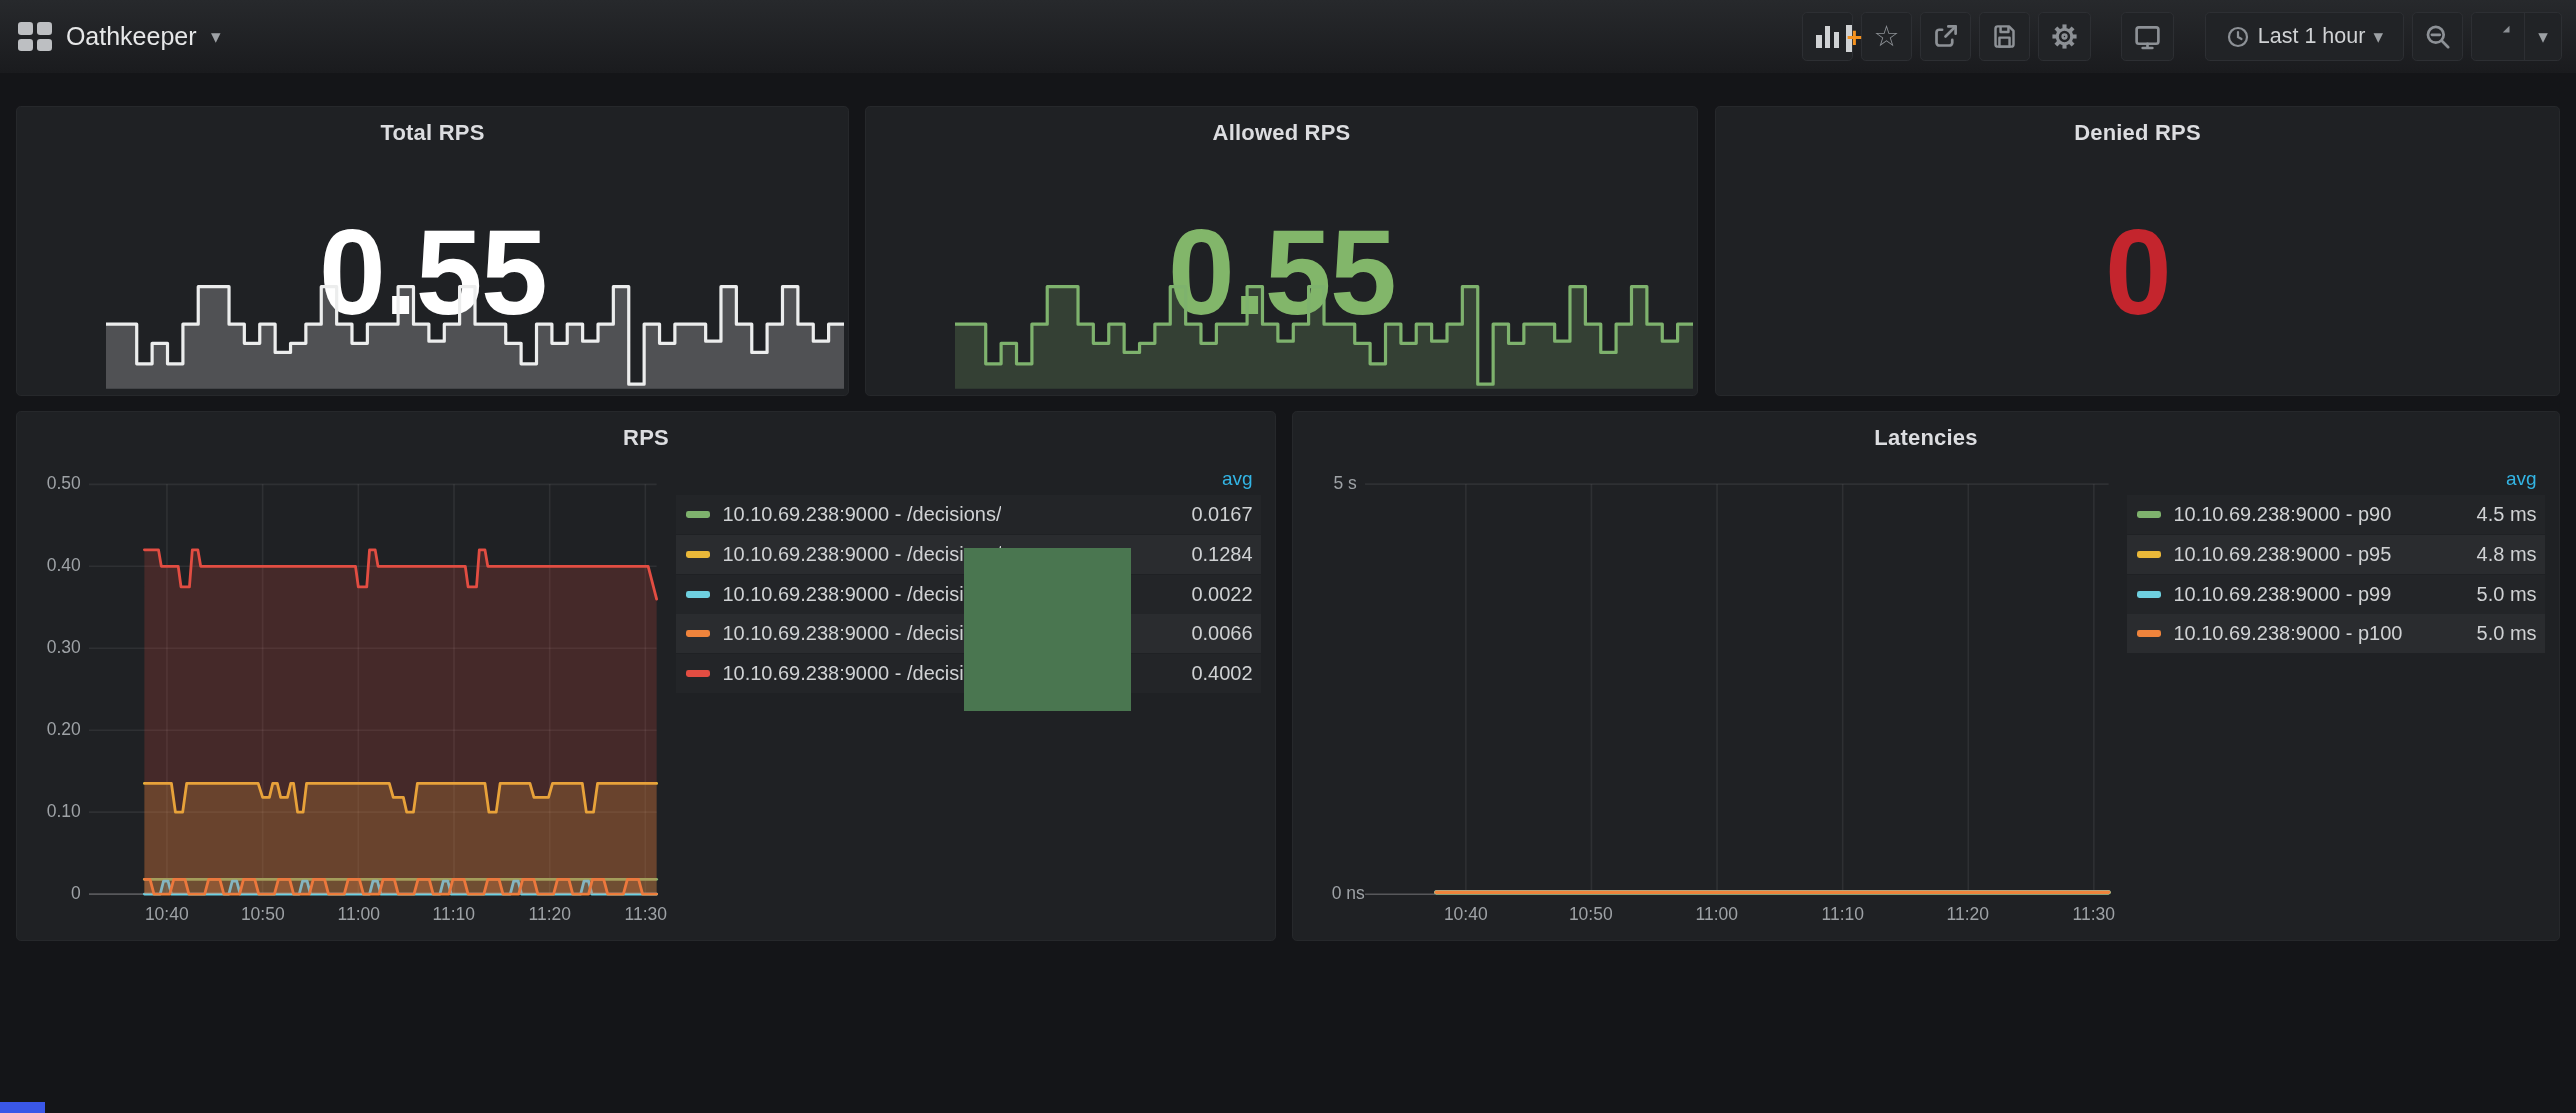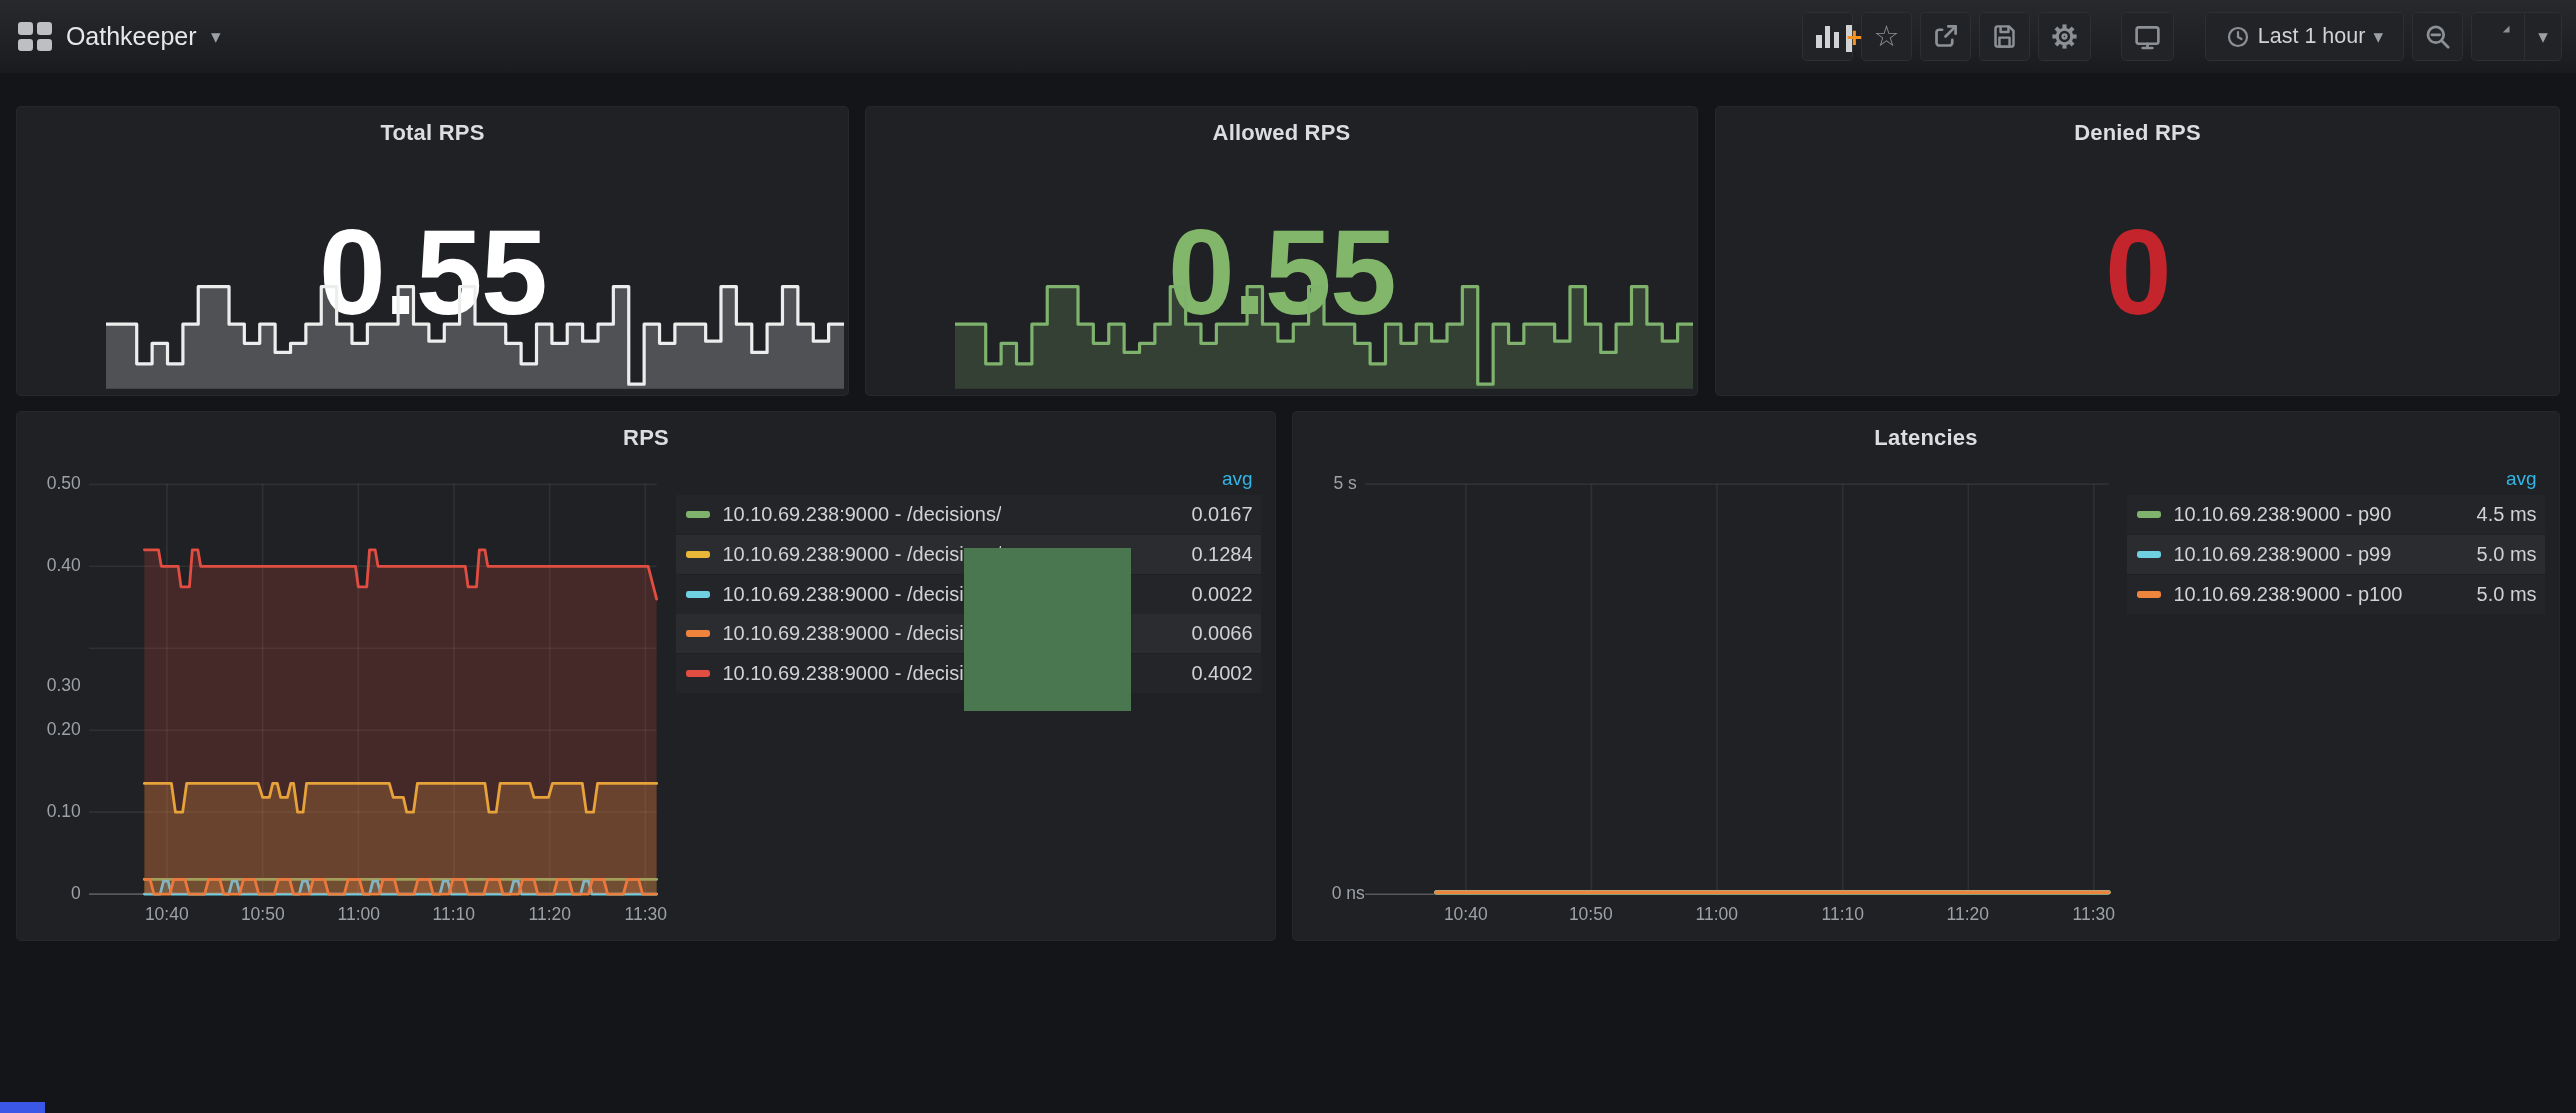--- a/index.html
+++ b/index.html
@@ -219,21 +219,21 @@
           <path d="M143.5 409.2 L177.4 409.2 L182.4 445.2 L191.5 445.2 L196.5 409.2 L286.2 409.2 L291.8 426.7 L300.3 426.7 L304.5 409.2 L310.2 409.2 L314.4 426.7 L322.9 426.7 L327.1 409.2 L330.6 409.2 L335.6 445.2 L342.6 445.2 L346.9 409.2 L450.7 409.2 L455.6 426.7 L468.3 426.7 L472.5 445.2 L481.0 445.2 L485.9 409.2 L570.7 409.2 L575.6 445.2 L584.8 445.2 L589.7 409.2 L627.1 409.2 L632.1 426.7 L650.4 426.7 L655.4 409.2 L692.8 409.2 L697.8 445.2 L706.9 445.2 L711.9 409.2 L786.0 409.2" fill="none" stroke="#eab839" stroke-width="3.5" stroke-linejoin="round" stroke-linecap="round"></path>
           <path d="M143.5 548.0 L163.3 548.0 L167.5 531.6 L173.2 531.6 L177.4 548.0 L249.4 548.0 L253.7 531.6 L259.3 531.6 L263.6 548.0 L337.7 548.0 L341.9 531.6 L347.6 531.6 L351.8 548.0 L425.9 548.0 L430.2 531.6 L435.8 531.6 L440.1 548.0 L514.2 548.0 L518.4 531.6 L524.1 531.6 L528.3 548.0 L602.4 548.0 L606.7 531.6 L612.3 531.6 L616.6 548.0 L690.7 548.0 L694.9 531.6 L700.6 531.6 L704.8 548.0 L786.0 548.0 L786.0 548 L143.5 548 Z" fill="#6ed0e0" fill-opacity="0.15" stroke="none"></path>
           <path d="M143.5 548.0 L163.3 548.0 L167.5 531.6 L173.2 531.6 L177.4 548.0 L249.4 548.0 L253.7 531.6 L259.3 531.6 L263.6 548.0 L337.7 548.0 L341.9 531.6 L347.6 531.6 L351.8 548.0 L425.9 548.0 L430.2 531.6 L435.8 531.6 L440.1 548.0 L514.2 548.0 L518.4 531.6 L524.1 531.6 L528.3 548.0 L602.4 548.0 L606.7 531.6 L612.3 531.6 L616.6 548.0 L690.7 548.0 L694.9 531.6 L700.6 531.6 L704.8 548.0 L786.0 548.0" fill="none" stroke="#6ed0e0" stroke-width="3.5" stroke-linejoin="round" stroke-linecap="round"></path>
           <path d="M143.5 529.5 L150.6 529.5 L155.5 548.0 L175.3 548.0 L180.3 529.5 L194.4 529.5 L199.3 548.0 L219.1 548.0 L224.0 529.5 L238.1 529.5 L243.1 548.0 L262.9 548.0 L267.8 529.5 L281.9 529.5 L286.9 548.0 L306.6 548.0 L311.6 529.5 L325.7 529.5 L330.6 548.0 L350.4 548.0 L355.3 529.5 L369.5 529.5 L374.4 548.0 L394.2 548.0 L399.1 529.5 L413.2 529.5 L418.2 548.0 L437.9 548.0 L442.9 529.5 L457.0 529.5 L461.9 548.0 L481.7 548.0 L486.7 529.5 L500.8 529.5 L505.7 548.0 L525.5 548.0 L530.4 529.5 L544.5 529.5 L549.5 548.0 L569.3 548.0 L574.2 529.5 L588.3 529.5 L593.3 548.0 L613.0 548.0 L618.0 529.5 L632.1 529.5 L637.0 548.0 L656.8 548.0 L661.7 529.5 L675.9 529.5 L680.8 548.0 L700.6 548.0 L705.5 529.5 L719.6 529.5 L724.6 548.0 L744.3 548.0 L749.3 529.5 L763.4 529.5 L768.4 548.0 L786.0 548.0 L786.0 548 L143.5 548 Z" fill="#ef843c" fill-opacity="0.25" stroke="none"></path>
           <path d="M143.5 529.5 L150.6 529.5 L155.5 548.0 L175.3 548.0 L180.3 529.5 L194.4 529.5 L199.3 548.0 L219.1 548.0 L224.0 529.5 L238.1 529.5 L243.1 548.0 L262.9 548.0 L267.8 529.5 L281.9 529.5 L286.9 548.0 L306.6 548.0 L311.6 529.5 L325.7 529.5 L330.6 548.0 L350.4 548.0 L355.3 529.5 L369.5 529.5 L374.4 548.0 L394.2 548.0 L399.1 529.5 L413.2 529.5 L418.2 548.0 L437.9 548.0 L442.9 529.5 L457.0 529.5 L461.9 548.0 L481.7 548.0 L486.7 529.5 L500.8 529.5 L505.7 548.0 L525.5 548.0 L530.4 529.5 L544.5 529.5 L549.5 548.0 L569.3 548.0 L574.2 529.5 L588.3 529.5 L593.3 548.0 L613.0 548.0 L618.0 529.5 L632.1 529.5 L637.0 548.0 L656.8 548.0 L661.7 529.5 L675.9 529.5 L680.8 548.0 L700.6 548.0 L705.5 529.5 L719.6 529.5 L724.6 548.0 L744.3 548.0 L749.3 529.5 L763.4 529.5 L768.4 548.0 L786.0 548.0" fill="none" stroke="#ef843c" stroke-width="3.5" stroke-linejoin="round" stroke-linecap="round"></path>
           <path d="M143.5 116.2 L161.2 116.2 L164.7 136.8 L185.9 136.8 L189.4 162.5 L200.0 162.5 L203.6 116.2 L210.6 116.2 L214.1 136.8 L408.3 136.8 L411.8 162.5 L422.4 162.5 L425.9 116.2 L433.0 116.2 L436.5 136.8 L546.0 136.8 L549.5 162.5 L560.1 162.5 L563.6 116.2 L570.7 116.2 L574.2 136.8 L775.4 136.8 L786.0 177.9 L786.0 548 L143.5 548 Z" fill="#e24d42" fill-opacity="0.2" stroke="none"></path>
           <path d="M143.5 116.2 L161.2 116.2 L164.7 136.8 L185.9 136.8 L189.4 162.5 L200.0 162.5 L203.6 116.2 L210.6 116.2 L214.1 136.8 L408.3 136.8 L411.8 162.5 L422.4 162.5 L425.9 116.2 L433.0 116.2 L436.5 136.8 L546.0 136.8 L549.5 162.5 L560.1 162.5 L563.6 116.2 L570.7 116.2 L574.2 136.8 L775.4 136.8 L786.0 177.9" fill="none" stroke="#e24d42" stroke-width="3.5" stroke-linejoin="round" stroke-linecap="round"></path>
         </svg>
         <div class="tick-label y-label" style="left: 0px; top: 16px; width: 51px;">0.50</div>
         <div class="tick-label y-label" style="left: 0px; top: 98px; width: 51px;">0.40</div>
-        <div class="tick-label y-label" style="left: 0px; top: 180px; width: 51px; margin-top: 38px;">0.30</div>
+        <div class="tick-label y-label" style="left: 0px; top: 180px; width: 51px;">0.30</div>
         <div class="tick-label y-label" style="left: 0px; top: 262px; width: 51px;">0.20</div>
         <div class="tick-label y-label" style="left: 0px; top: 344px; width: 51px;">0.10</div>
         <div class="tick-label y-label" style="left: 0px; top: 426px; width: 51px;">0</div>
         <div class="tick-label x-label" style="left: 101px; top: 447px; width: 72px;">10:40</div>
         <div class="tick-label x-label" style="left: 197px; top: 447px; width: 72px;">10:50</div>
         <div class="tick-label x-label" style="left: 293px; top: 447px; width: 72px;">11:00</div>
         <div class="tick-label x-label" style="left: 388px; top: 447px; width: 72px;">11:10</div>
         <div class="tick-label x-label" style="left: 484px; top: 447px; width: 72px;">11:20</div>
         <div class="tick-label x-label" style="left: 580px; top: 447px; width: 72px;">11:30</div>
       </div>
@@ -295,20 +295,25 @@
         <div class="tick-label x-label" style="left: 752px; top: 447px; width: 72px;">11:30</div>
       </div>
     <div class="legend">
       <div class="legend-header" style="color: rgb(51, 181, 229);">avg</div>
       <div class="legend-row">
         <span class="swatch" style="background: rgb(126, 178, 109);"></span>
         <span class="legend-label">10.10.69.238:9000 - p90</span>
         <span class="legend-value">4.5 ms</span>
       </div>
       <div class="legend-row">
+        <span class="swatch" style="background: rgb(234, 184, 57);"></span>
+        <span class="legend-label">10.10.69.238:9000 - p95</span>
+        <span class="legend-value">4.8 ms</span>
+      </div>
+      <div class="legend-row">
         <span class="swatch" style="background: rgb(110, 208, 224);"></span>
         <span class="legend-label">10.10.69.238:9000 - p99</span>
         <span class="legend-value">5.0 ms</span>
       </div>
       <div class="legend-row">
         <span class="swatch" style="background: rgb(239, 132, 60);"></span>
         <span class="legend-label">10.10.69.238:9000 - p100</span>
         <span class="legend-value">5.0 ms</span>
       </div>
     </div>

